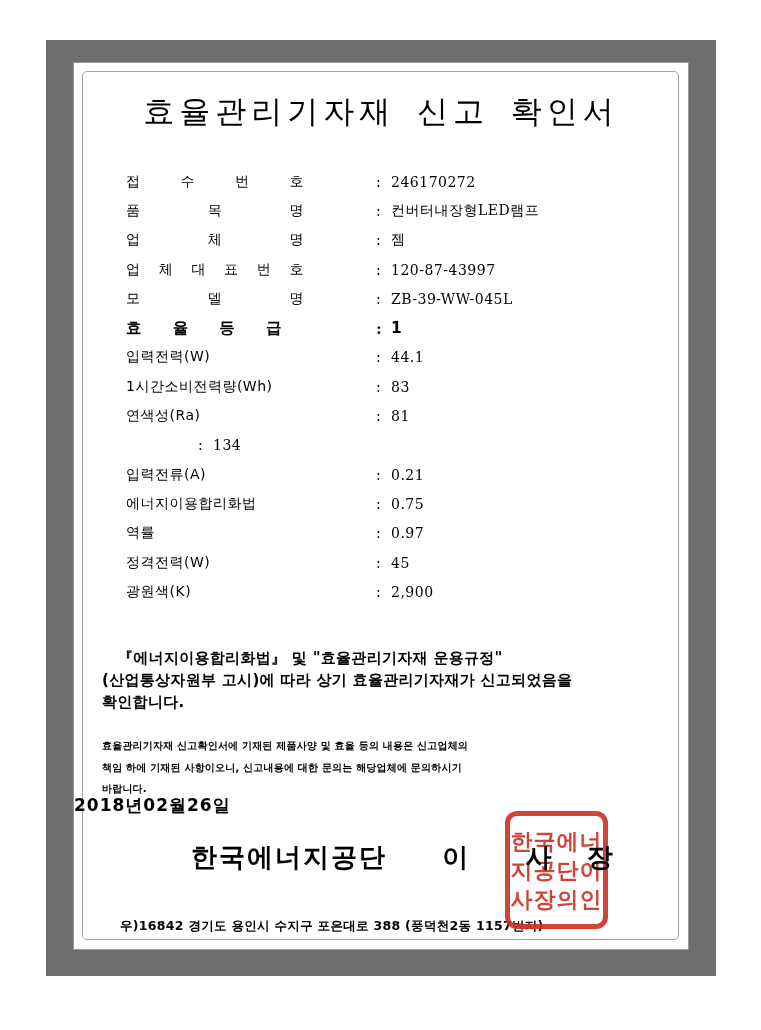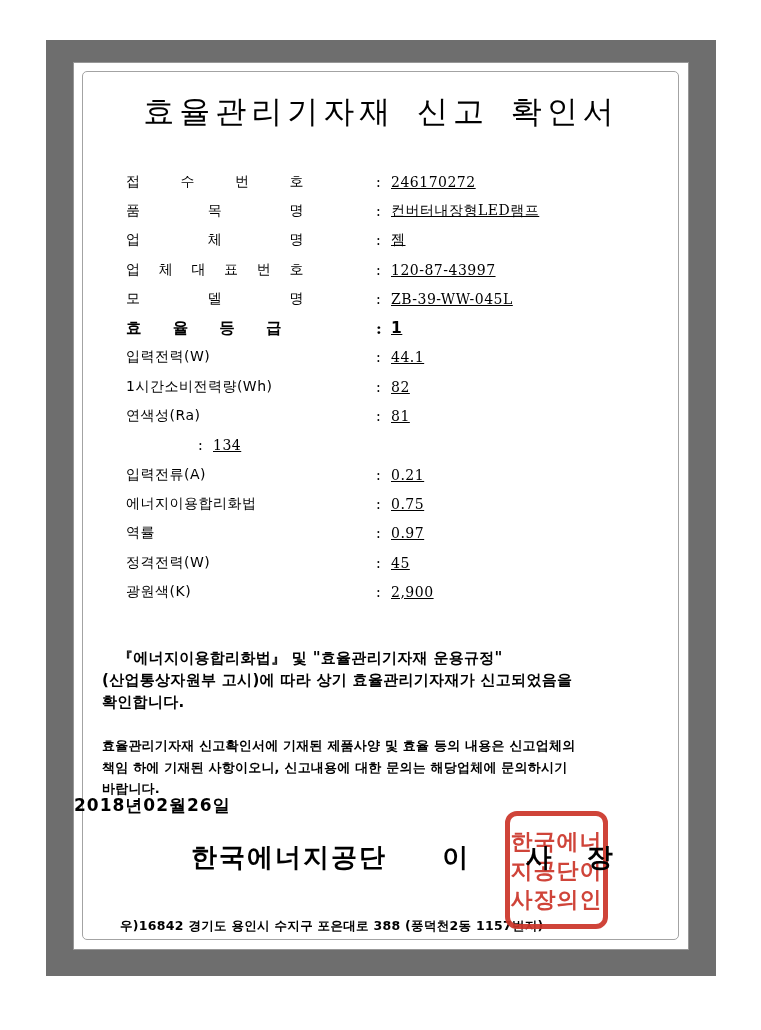--- a/index.html
+++ b/index.html
@@ -45,36 +45,35 @@
     letter-spacing:0.5px;
   }
   .row .colon {
     flex:0 0 12px; margin-left:72px;
     font-family:"DejaVu Serif",serif;
   }
   .row .value {
     margin-left:3px;
     font-family:"DejaVu Serif",serif;
     letter-spacing:0.5px;
-    text-decoration:underline;
   }
   .row-bold { font-weight:700; font-size:15.5px; }
   .row-bold .label { flex:0 0 156px; width:156px; }
   .row-bold .colon { margin-left:94px; font-weight:700; }
   .row-bold .value { font-family:"DejaVu Sans",sans-serif; }
 
   .statement {
     position:absolute; left:28px; top:584px; width:572px;
     font-size:15px; font-weight:700; line-height:22px;
     white-space:pre-line; text-indent:16px; letter-spacing:0.3px;
   }
 
   .disclaimer {
     position:absolute; left:28px; top:672px; width:584px;
-    font-size:13px; font-weight:700; line-height:21.5px;
+    font-size:10px; font-weight:700; line-height:21.5px;
     white-space:pre-line; letter-spacing:0.2px;
   }
 
   .issue-date {
     position:absolute; top:731px; left:0; right:0;
     text-align:left; font-size:17px; font-weight:700; letter-spacing:1px;
   }
 
   .issuer {
     position:absolute; left:117px; top:777px; z-index:2;
@@ -139,21 +138,21 @@
           <span class="value">1</span>
         </div>
         <div class="row">
           <span class="label">입력전력(W)</span>
           <span class="colon">:</span>
           <span class="value">44.1</span>
         </div>
         <div class="row">
           <span class="label">1시간소비전력량(Wh)</span>
           <span class="colon">:</span>
-          <span class="value">82</span>
+          <span class="value">83</span>
         </div>
         <div class="row">
           <span class="label">연색성(Ra)</span>
           <span class="colon">:</span>
           <span class="value">81</span>
         </div>
         <div class="row">
           <span class="colon">:</span>
           <span class="value">134</span>
         </div>

